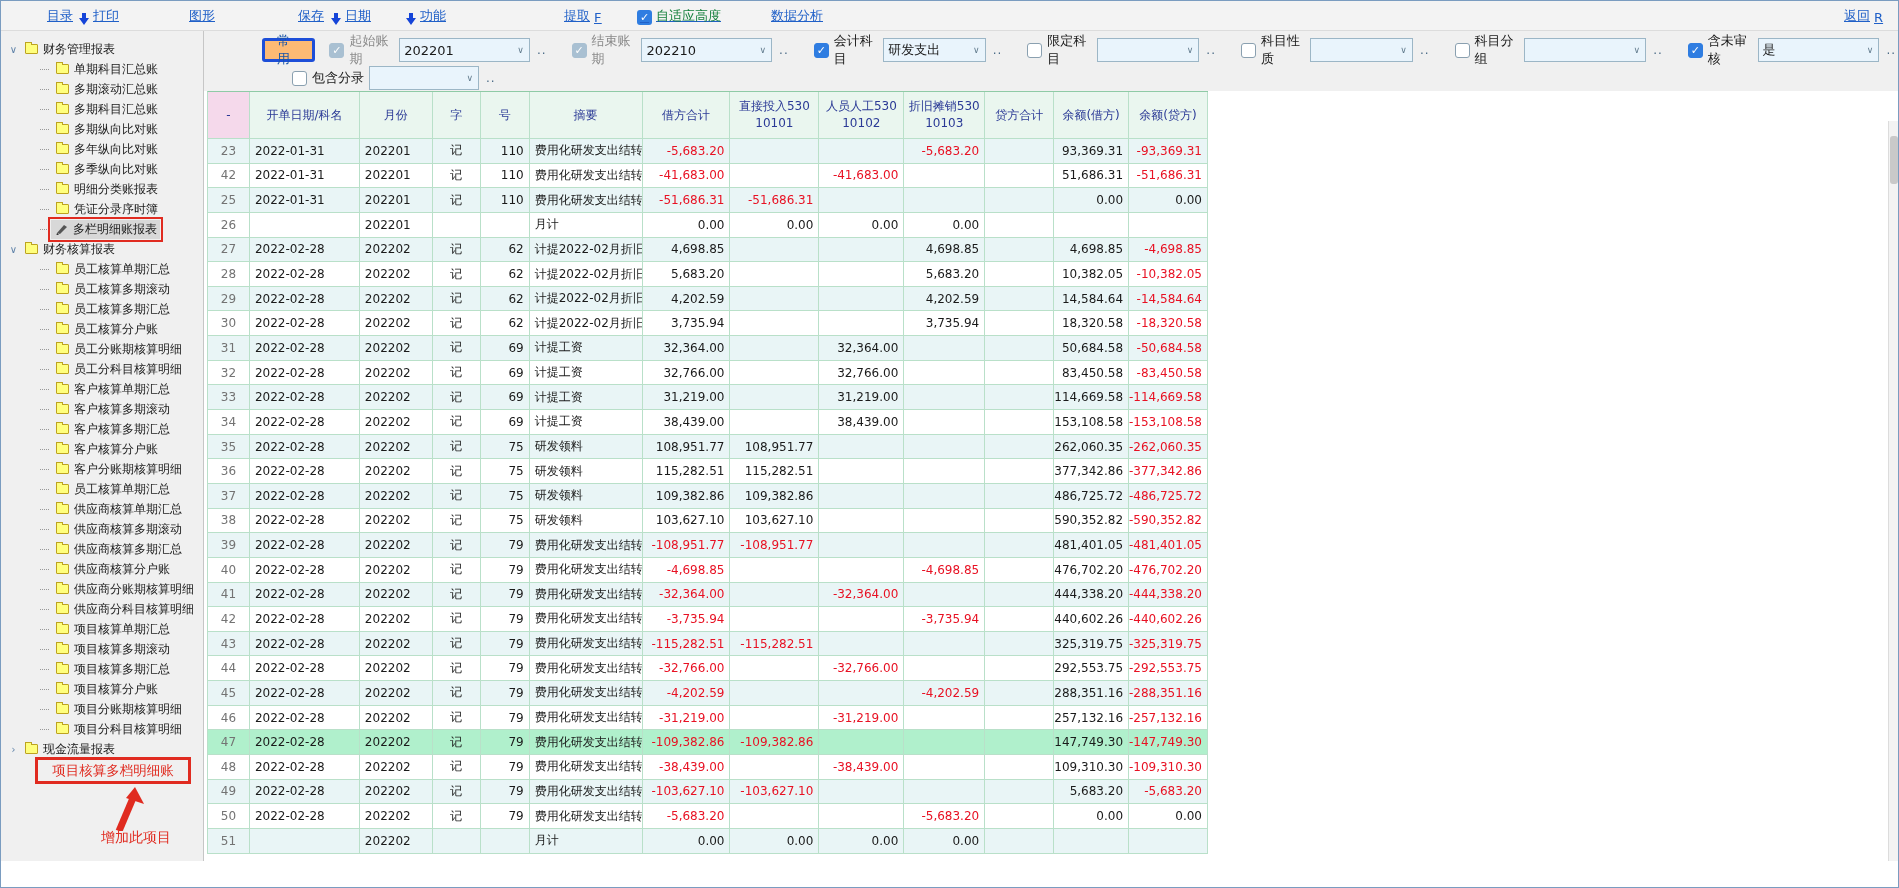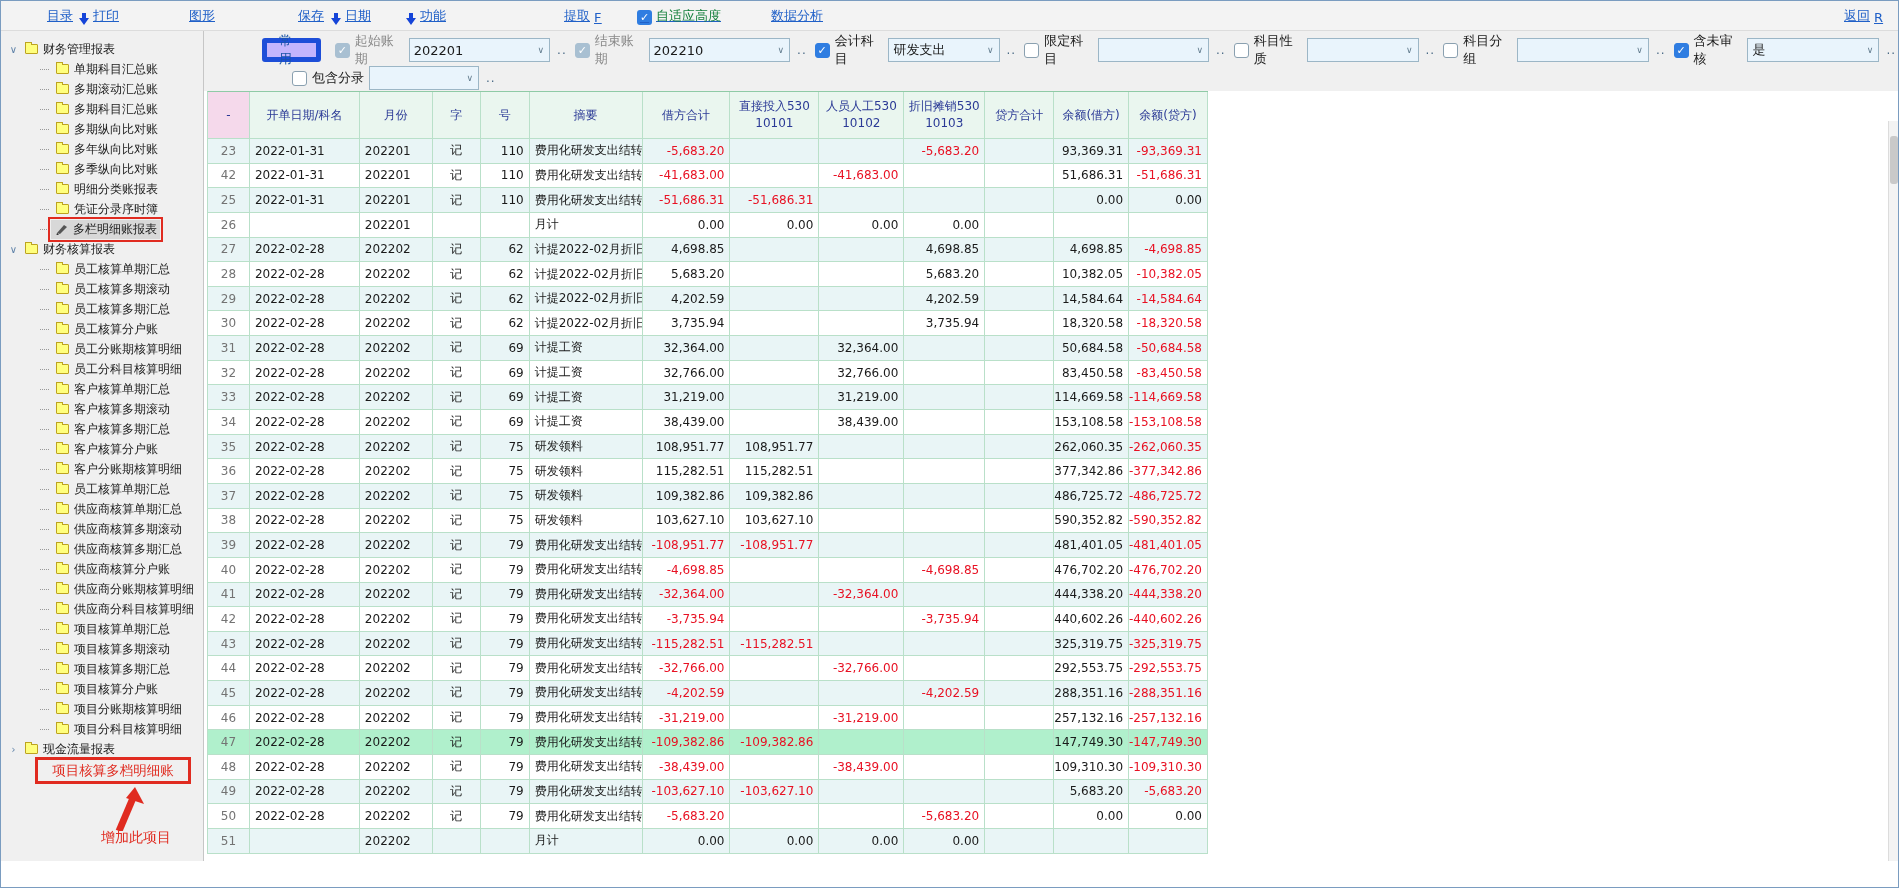--- a/index.html
+++ b/index.html
@@ -43,21 +43,21 @@
   .selwrap { display:flex; align-items:center; padding:1px 3px; }
 
   .anno-box { position:absolute; left:34px; top:726px; width:156px; height:27px; border:3px solid #e02b20; color:#e02b20; font-size:13.5px; display:flex; align-items:center; justify-content:center; background:transparent; }
   .anno-arrow { position:absolute; left:104px; top:756px; }
   .anno-note { position:absolute; left:100px; top:798px; color:#e02b20; font-size:14px; }
 
   
   .filterbar { height:60px; background:#f0f0f0; padding:6px 0 0 4px; position:relative; }
   .frow { display:flex; align-items:center; height:26px; gap:6px; }
   .frow2 { margin-left:84px; margin-top:2px; }
-  .btn-common { height:24px; padding:0 12px; background:#c4b5fd; border:5px solid #1d4ed8; border-radius:3px; color:#1a55a8; font-size:13px; display:flex; align-items:center; margin:0 8px 0 54px; }
+  .btn-common { height:24px; padding:0 12px; background:#fdba74; border:3px solid #1d4ed8; border-radius:3px; color:#1a55a8; font-size:13px; display:flex; align-items:center; margin:0 8px 0 54px; }
   .fgroup { display:flex; align-items:center; gap:5px; }
   .chk { width:15px; height:15px; border:1px solid #8aa0b0; border-radius:3px; background:#fff; flex:none; display:flex; align-items:center; justify-content:center; font-size:11px; color:#fff; }
   .chk.on { background:#2f7de1; border-color:#2f7de1; }
   .chk.on.dis { background:#a9c0d2; border-color:#a9c0d2; }
   .chk.on::after { content:"✓"; }
   .flabel { font-size:13px; }
   .flabel.dis { color:#8a8a8a; }
   .combo { height:24px; background:#e9f4fc; border:1px solid #9cb6c6; display:flex; align-items:center; padding:0 4px; font-size:13px; position:relative; }
   .combo .chev { position:absolute; right:5px; color:#607a8c; font-size:9px; }
   .dots { color:#4a6a86; font-size:12px; letter-spacing:1px; margin:0 2px; }
@@ -532,21 +532,21 @@
         <polygon points="30,0 39,17 21,11" fill="#e02b20"></polygon>
         <path d="M28 11 L14 44" stroke="#e02b20" stroke-width="7"></path>
       </svg>
       <div class="anno-note">增加此项目</div>
     </div>
 
     <div class="main">
       <div class="filterbar">
         <div class="frow">
           <span class="btn-common">常用</span>
-          <span id="frow1" style="display:flex;align-items:center;gap:6px">
+          <span id="frow1" style="display:flex;align-items:center;gap:23px">
 
               <span class="fgroup">
                 <span class="chk on dis"></span>
                 <span class="flabel dis">起始账期</span>
                 <span class="combo" style="width: 150px;">
                   <span>202201</span>
                   <span class="chev">∨</span>
                 </span>
                 <span class="dots">..</span>
               </span>

